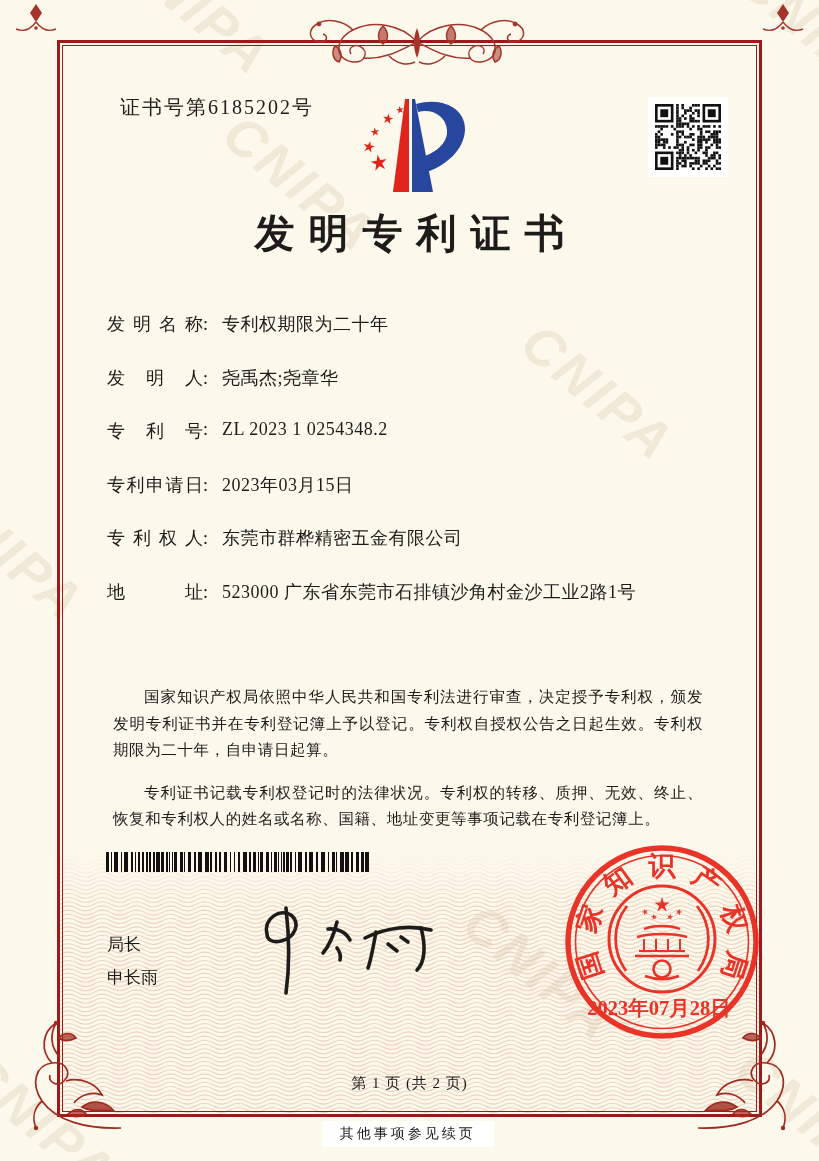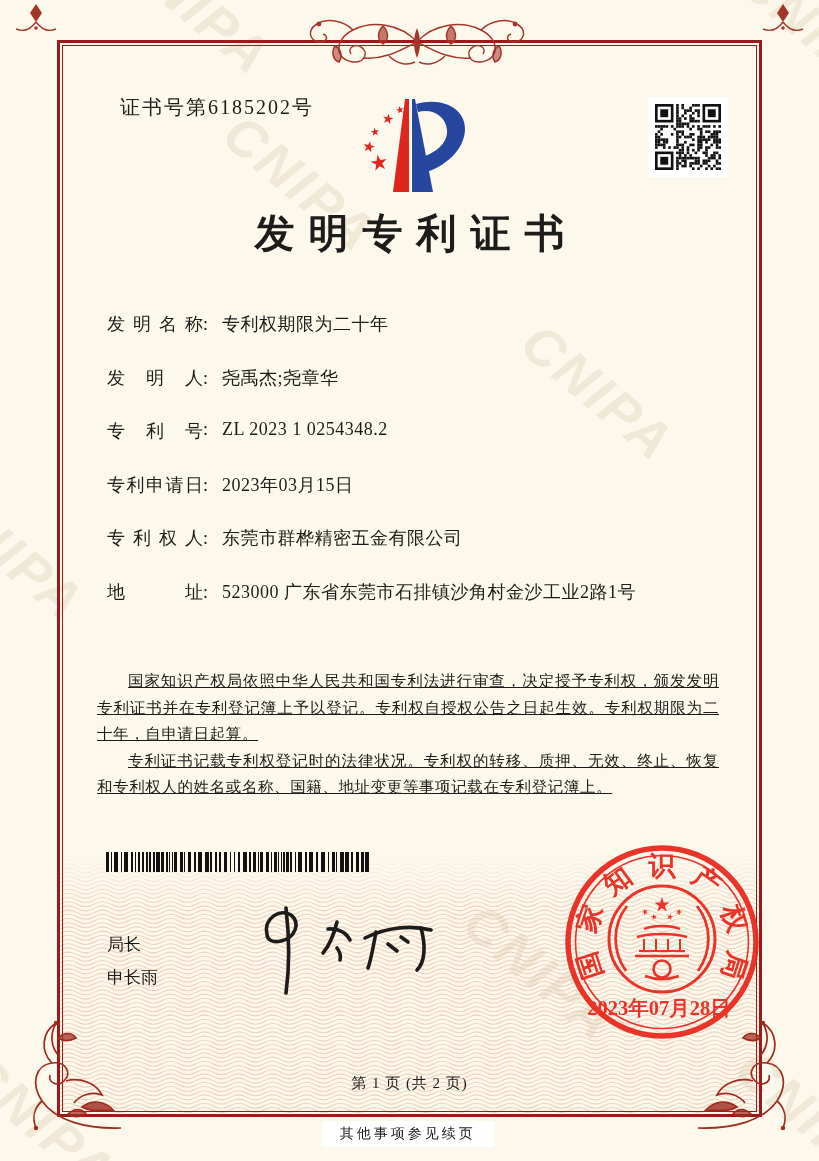--- a/index.html
+++ b/index.html
@@ -21,21 +21,21 @@
   .title{position:absolute;left:0;top:206px;width:100%;text-align:center;font-size:40px;
          font-weight:600;letter-spacing:14px;padding-left:14px;box-sizing:border-box;}
   .rows{position:absolute;left:107px;top:312px;width:625px;font-size:18px;}
   .frow{position:relative;height:22px;margin-bottom:31.5px;white-space:nowrap;}
   .flabel{display:inline-block;width:96px;text-align:justify;text-align-last:justify;vertical-align:top;}
   .colon{display:inline-block;}
   .fval{margin-left:14px;letter-spacing:0.5px;}
   .grant2{position:absolute;left:316px;top:0;}
   .paras{position:absolute;left:97px;top:668px;width:622px;font-size:15.5px;line-height:26.6px;
          letter-spacing:0.6px;text-align:justify;}
-  .paras p{margin:0;text-indent:2em;text-decoration:underline;}
+  .paras p{margin:16px;text-indent:2em;}
   .barcode{position:absolute;left:106px;top:852px;}
   .signer{position:absolute;left:107px;top:928px;font-family:"Liberation Sans","DejaVu Sans",sans-serif;
           font-size:17px;line-height:33px;}
   .sig{position:absolute;left:245px;top:900px;}
   .seal{position:absolute;left:563px;top:843px;z-index:5;}
   .pagenote{position:absolute;left:0;top:1074px;width:100%;text-align:center;font-size:15px;letter-spacing:1px;}
   .contbox{position:absolute;left:50%;top:1121px;transform:translateX(-51%);background:#ffffff;
            padding:4px 18px;font-size:14px;letter-spacing:3px;white-space:nowrap;}
   svg text{font-family:"Liberation Serif","DejaVu Serif",serif;}
 </style>

